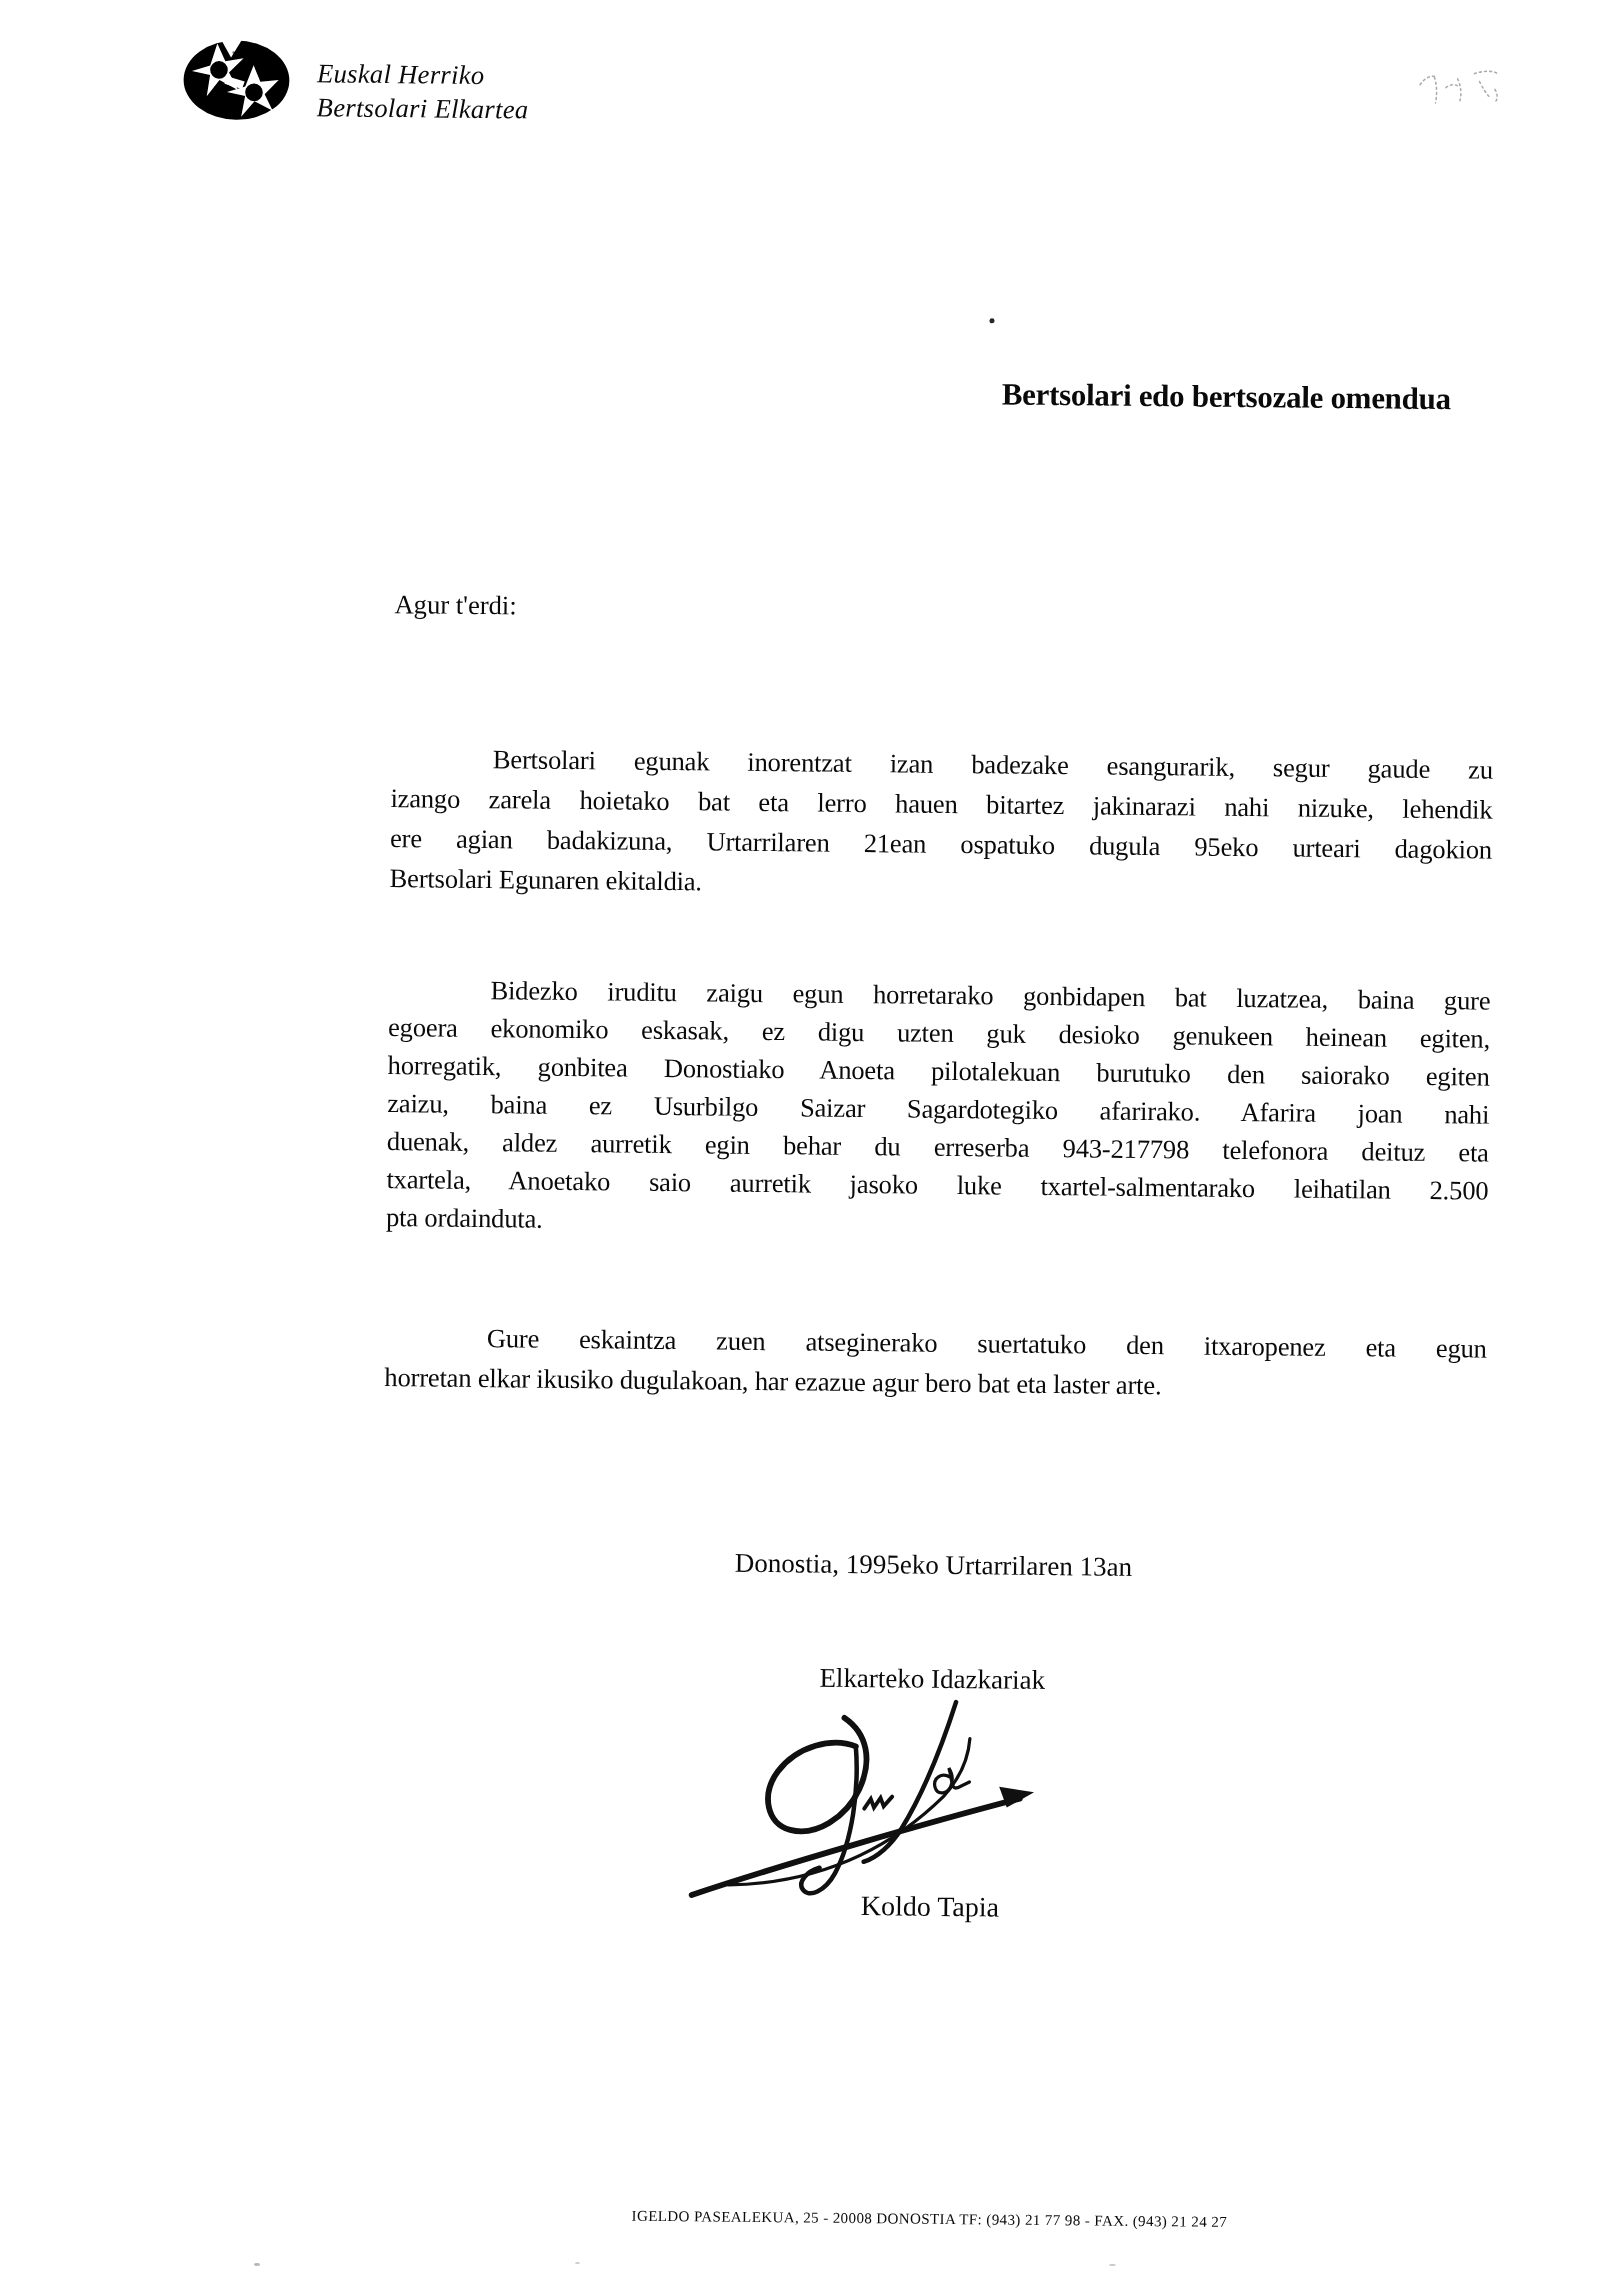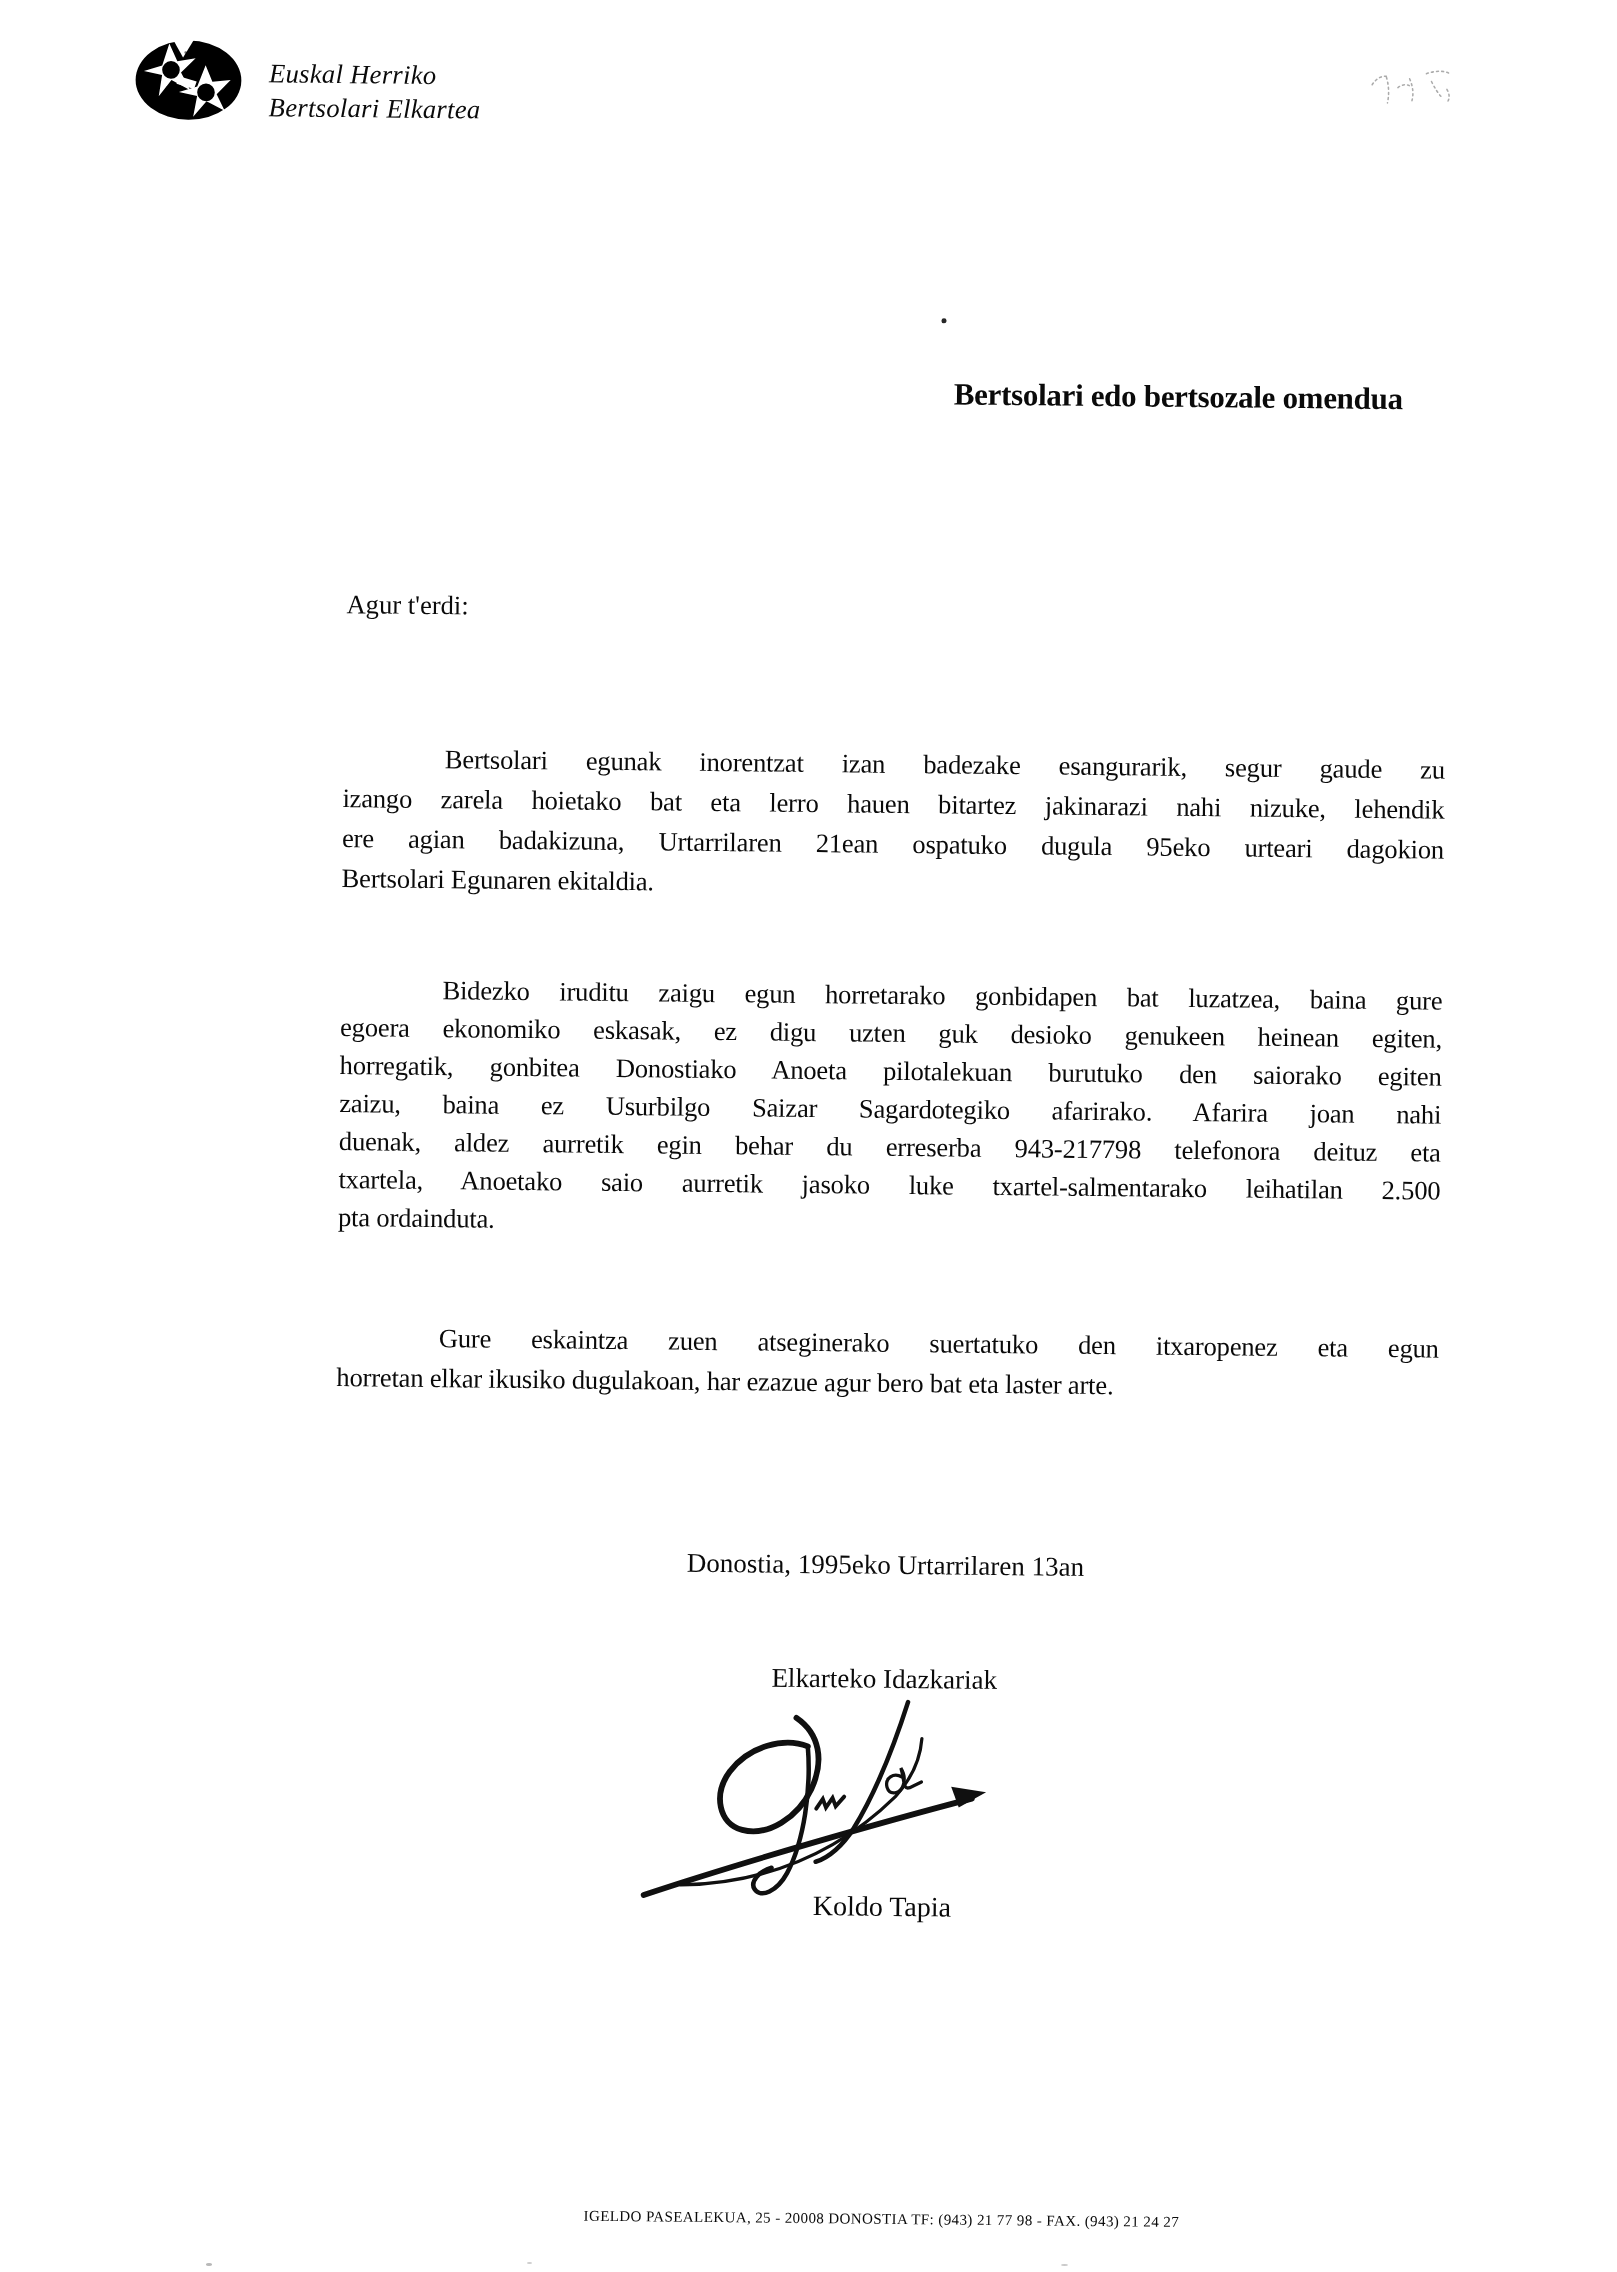--- a/index.html
+++ b/index.html
@@ -3,21 +3,21 @@
 <meta charset="utf-8">
 <style>
   html, body { margin: 0; padding: 0; }
   body {
     width: 1617px; height: 2273px;
     background: #ffffff;
     overflow: hidden;
     font-family: "Liberation Serif", "DejaVu Serif", serif;
     color: #0a0a0a;
   }
-  .sheet { position: absolute; inset: 0; }
+  .sheet { position: absolute; inset: 0; margin-left: 48px; }
   .content {
     position: absolute; inset: 0;
     transform: rotate(0.6deg);
     transform-origin: 809px 1037px;
   }
   
   .logo { position: absolute; left: 125px; top: 45px; width: 107px; height: 86px; }
   .org-name {
     position: absolute; left: 259px; top: 62px;
     font-style: italic; font-size: 26.6px; line-height: 34px;

